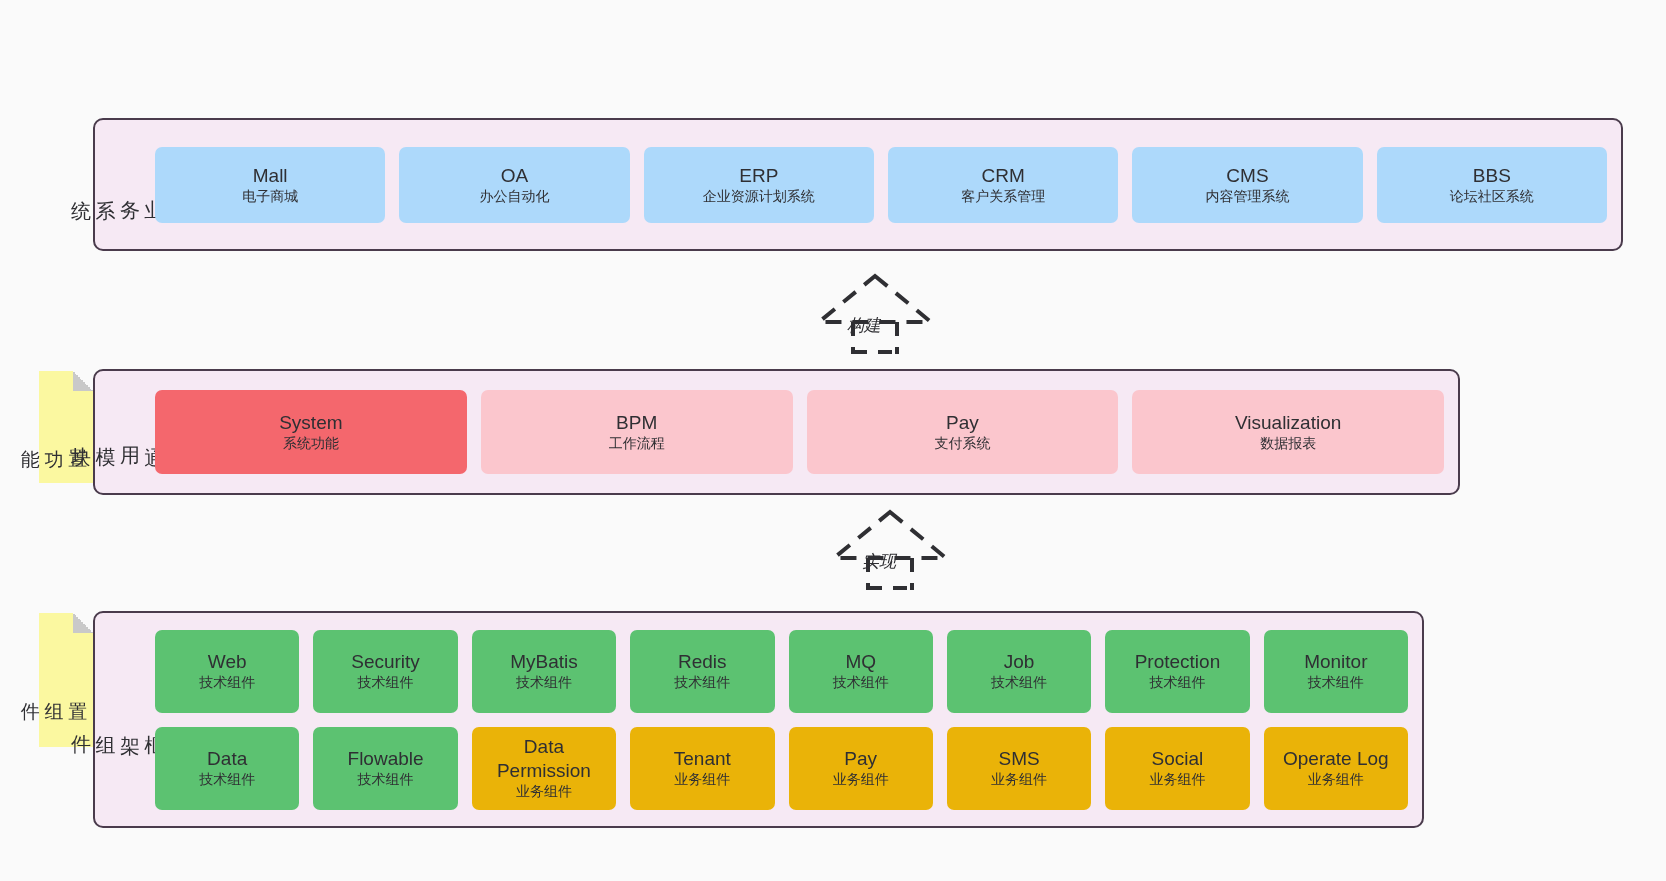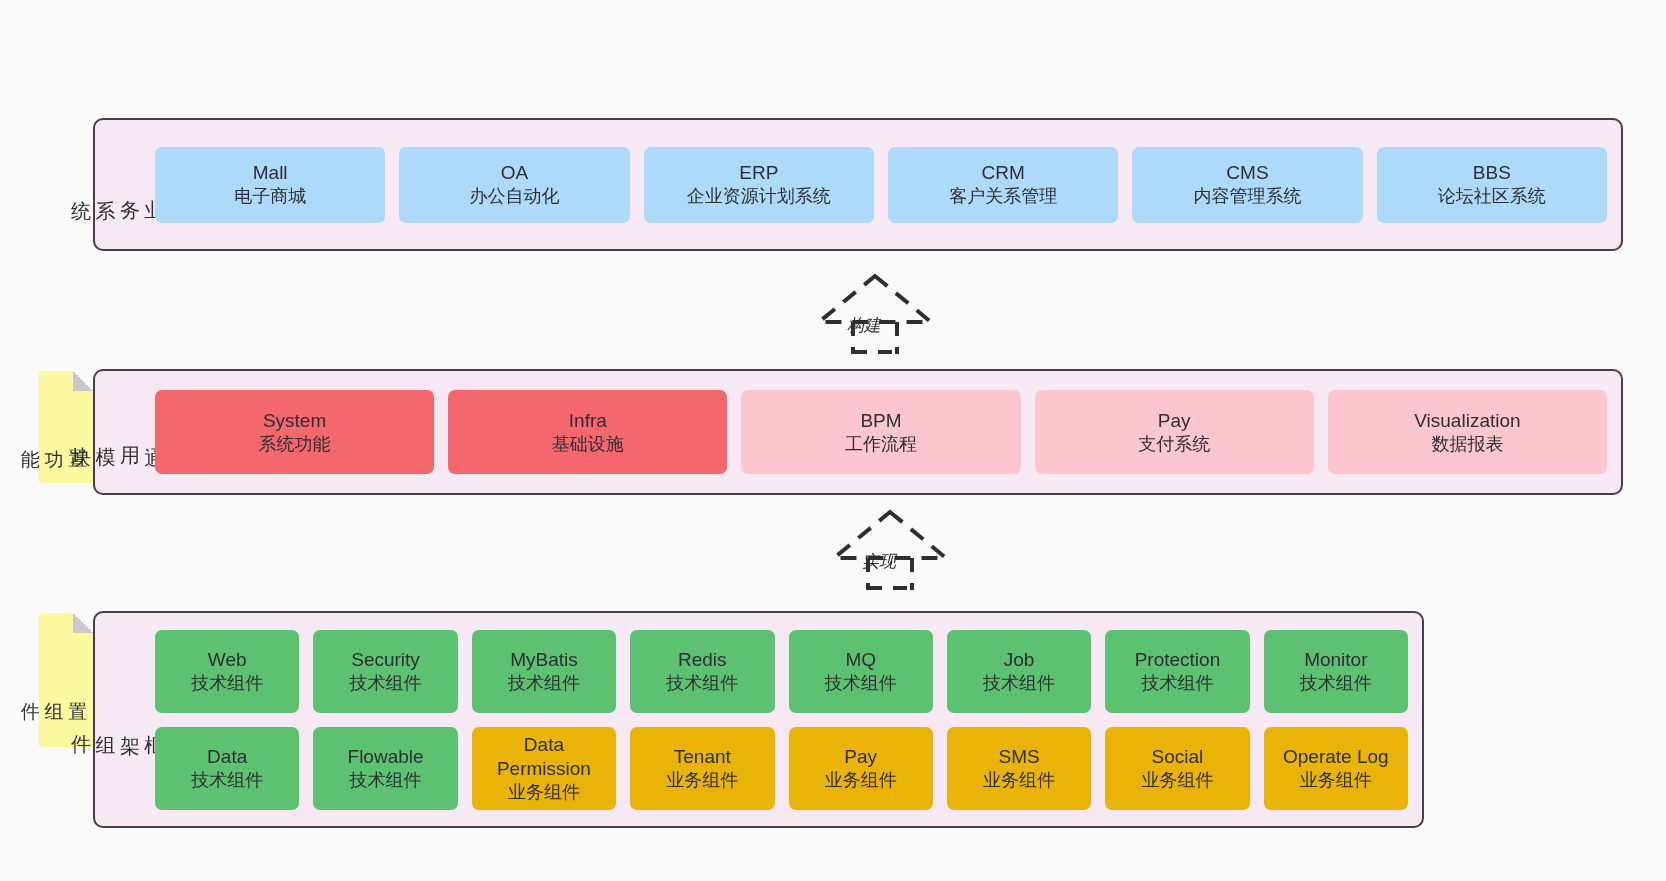--- a/index.html
+++ b/index.html
@@ -53,21 +53,21 @@
     display: flex;
     flex-direction: column;
     align-items: center;
     justify-content: center;
     text-align: center;
     color: #2F2F33;
     line-height: 1.26;
     padding: 4px 6px;
   }
   .card .en { font-size: 19px; }
-  .card .cn { font-size: 18px; }
+  .card .cn { font-size: 14px; }
 
   .h-biz   { height: 76px; }
   .h-mod   { height: 84px; }
   .h-frame { height: 83px; }
 
   .c-blue       { background: #ADD9FB; }
   .c-red        { background: #F4676D; }
   .c-pink       { background: #FBC6CD; }
   .c-green      { background: #5CC271; }
   .c-lightgreen { background: #eab308; }
@@ -158,34 +158,30 @@
     <span class="arrow-label" style="left:47px; top:42px;">构建</span>
   </div>
 
   <div class="sticky" style="left:39px; top:371px; height:112px;">
     <span>内
 置
 功
 能</span>
   </div>
 
-  <div class="layer" id="layer-common-module" style="left:93px; top:369px; width:1530px; height:126px;">
+  <div class="layer" id="layer-common-module" style="left:93px; top:369px; width:1367px; height:126px;">
     <div class="layer-title">通
 用
 模
 块</div>
     <div class="layer-body">
       <div class="row">
         <div class="card h-mod c-red">
           <span class="en">System</span>
           <span class="cn">系统功能</span>
-        </div>
-        <div class="card h-mod c-red">
-          <span class="en">Infra</span>
-          <span class="cn">基础设施</span>
         </div>
         <div class="card h-mod c-pink">
           <span class="en">BPM</span>
           <span class="cn">工作流程</span>
         </div>
         <div class="card h-mod c-pink">
           <span class="en">Pay</span>
           <span class="cn">支付系统</span>
         </div>
         <div class="card h-mod c-pink">

